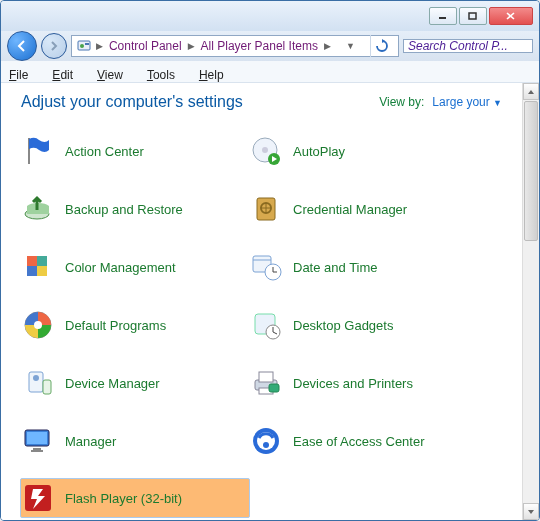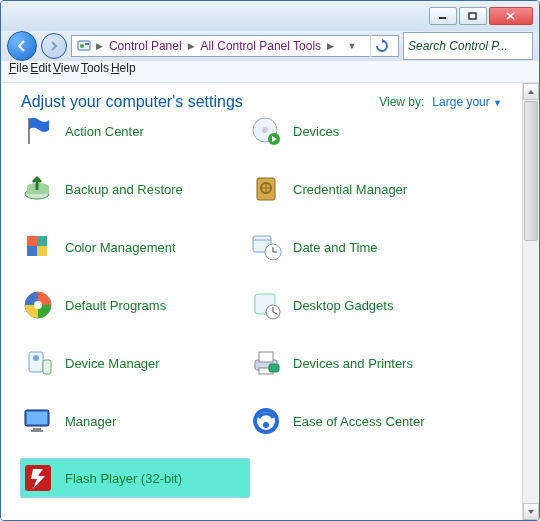--- a/index.html
+++ b/index.html
@@ -9,33 +9,33 @@
 .tbtn{width:28px;height:18px;border:1px solid #8aa;border-radius:2px;background:linear-gradient(#fafcff,#dde8f4);display:flex;align-items:center;justify-content:center}
 .tbtn.close{width:44px;border-color:#c44;background:linear-gradient(#f38b8b,#e35050);color:#fff}
 .tbtn svg{pointer-events:none}
 .navbar{height:30px;display:flex;align-items:center;padding:0 6px;gap:4px;background:linear-gradient(#e5eef8,#d8e3f0)}
 .navcircle{width:30px;height:30px;border-radius:50%;background:radial-gradient(circle at 30% 30%,#6fb6ff,#1b6fd0);border:1px solid #2a5a9a;display:flex;align-items:center;justify-content:center;color:#fff}
 .navcircle.fwd{width:26px;height:26px;background:radial-gradient(circle at 30% 30%,#d8e8f8,#b8cee8);color:#88a}
 .addr{flex:1;height:22px;background:#fff;border:1px solid #8fa7c4;display:flex;align-items:center;padding:0 4px;gap:4px}
 .crumb{color:#701a75;padding:1px 2px}
 .crumbArr{color:#666;font-size:9px}
 .refresh{width:24px;height:22px;border-left:1px solid #cbd8e8;display:flex;align-items:center;justify-content:center;margin-left:auto}
-.searchbox{width:130px;height:28px;background:#fff;border:1px solid #8fa7c4;display:flex;align-items:center;padding:0 4px;color:#14532d;font-style:italic}
-.menubar{height:22px;background:#f4f8fc;display:flex;align-items:flex-start;padding:0 8px;gap:2px;border-bottom:1px solid #d9e3ee}
+.searchbox{width:130px;height:14px;background:#fff;border:1px solid #8fa7c4;display:flex;align-items:center;padding:0 4px;color:#4c1d95;font-style:italic}
+.menubar{height:22px;background:#f4f8fc;display:flex;align-items:flex-end;padding:0 8px;gap:24px;border-bottom:1px solid #d9e3ee}
 .menubar span{color:#222}
 .menubar span u{text-decoration:underline}
 .content{flex:1;background:#fff;display:flex;overflow:hidden}
 .contentInner{flex:1;padding:10px 10px 0 20px;overflow:hidden}
-.hdrrow{display:flex;align-items:center;padding-right:10px}
+.hdrrow{display:flex;align-items:center;margin-bottom:20px;padding-right:10px}
 .hdrrow h1{color:#0b5aa4;font-weight:400;font-size:16px;flex:1}
 .viewby{color:#15803d;margin-right:8px}
 .viewsel{color:#1a6fd0}
 .grid{display:grid;grid-template-columns:228px 228px;row-gap:18px}
 .item{display:flex;align-items:center;gap:10px;height:40px;padding-right:6px}
-.item.sel{background:#5eead4;border:1px solid #aacbee;border-radius:2px;margin:-1px}
+.item.sel{background:#fdba74;border:1px solid #aacbee;border-radius:2px;margin:-1px}
 .ico{width:34px;height:34px;flex:none;display:flex;align-items:center;justify-content:center}
 .item a{color:#1b7a2f;font-size:13px;text-decoration:none}
 .scroll{width:17px;background:#f0f0f0;border-left:1px solid #ddd;display:flex;flex-direction:column}
 .sbbtn{height:17px;background:linear-gradient(#fefefe,#e2e2e2);border:1px solid #c4c4c4;display:flex;align-items:center;justify-content:center}
 .thumb{height:140px;background:linear-gradient(90deg,#e8e8e8,#cfcfcf);border:1px solid #bcbcbc;border-radius:2px;margin:1px}
 .track{flex:1}
 </style>
 </head>
 <body>
 
@@ -71,21 +71,21 @@
       </div>
     <div class="addr">
       <svg width="16" height="16">
           <rect x="2" y="3" width="12" height="9" rx="1" fill="#e9eef8" stroke="#4876b3"></rect>
           <circle cx="6" cy="8" r="2" fill="#4aa24a"></circle>
           <rect x="9" y="5" width="4" height="2" fill="#4876b3"></rect>
         </svg>
       <span class="crumbArr">▶</span>
       <span class="crumb">Control Panel</span>
       <span class="crumbArr">▶</span>
-      <span class="crumb">All Control Panel Tools</span>
+      <span class="crumb">All Player Panel Items</span>
       <span class="crumbArr">▶</span>
       <span class="crumbArr" style="margin-left:auto">▼</span>
       <div class="refresh">
           <svg width="14" height="14">
             <path d="M7 2 A5 5 0 1 1 2 7" fill="none" stroke="#2a6bbf" stroke-width="1.8"></path>
             <path d="M7 0 L7 4 L10 2 Z" fill="#2a6bbf"></path>
           </svg>
         </div>
     </div>
     <div class="searchbox">
@@ -120,21 +120,21 @@
           </div>
           <div class="item">
             <div class="ico">
               <svg width="34" height="34" viewBox="0 0 34 34">
                 <circle cx="16" cy="16" r="12" fill="#eef3fb" stroke="#9ab"></circle>
                 <circle cx="16" cy="16" r="3" fill="#ccd"></circle>
                 <circle cx="25" cy="25" r="6" fill="#37a637"></circle>
                 <path d="M23 22 L23 28 L28 25 Z" fill="#fff"></path>
               </svg>
             </div>
-            <a>Devices</a>
+            <a>AutoPlay</a>
           </div>
           <div class="item">
             <div class="ico">
               <svg width="34" height="34" viewBox="0 0 34 34">
                 <ellipse cx="16" cy="22" rx="12" ry="5" fill="#cfe6cf" stroke="#4a904a"></ellipse>
                 <path d="M6 22 L6 14 A12 5 0 0 1 28 14 L28 22" fill="#9fd29f"></path>
                 <path d="M16 6 L16 18 M12 10 L16 6 L20 10" stroke="#2d7a2d" stroke-width="3" fill="none"></path>
               </svg>
             </div>
             <a>Backup and Restore</a>

